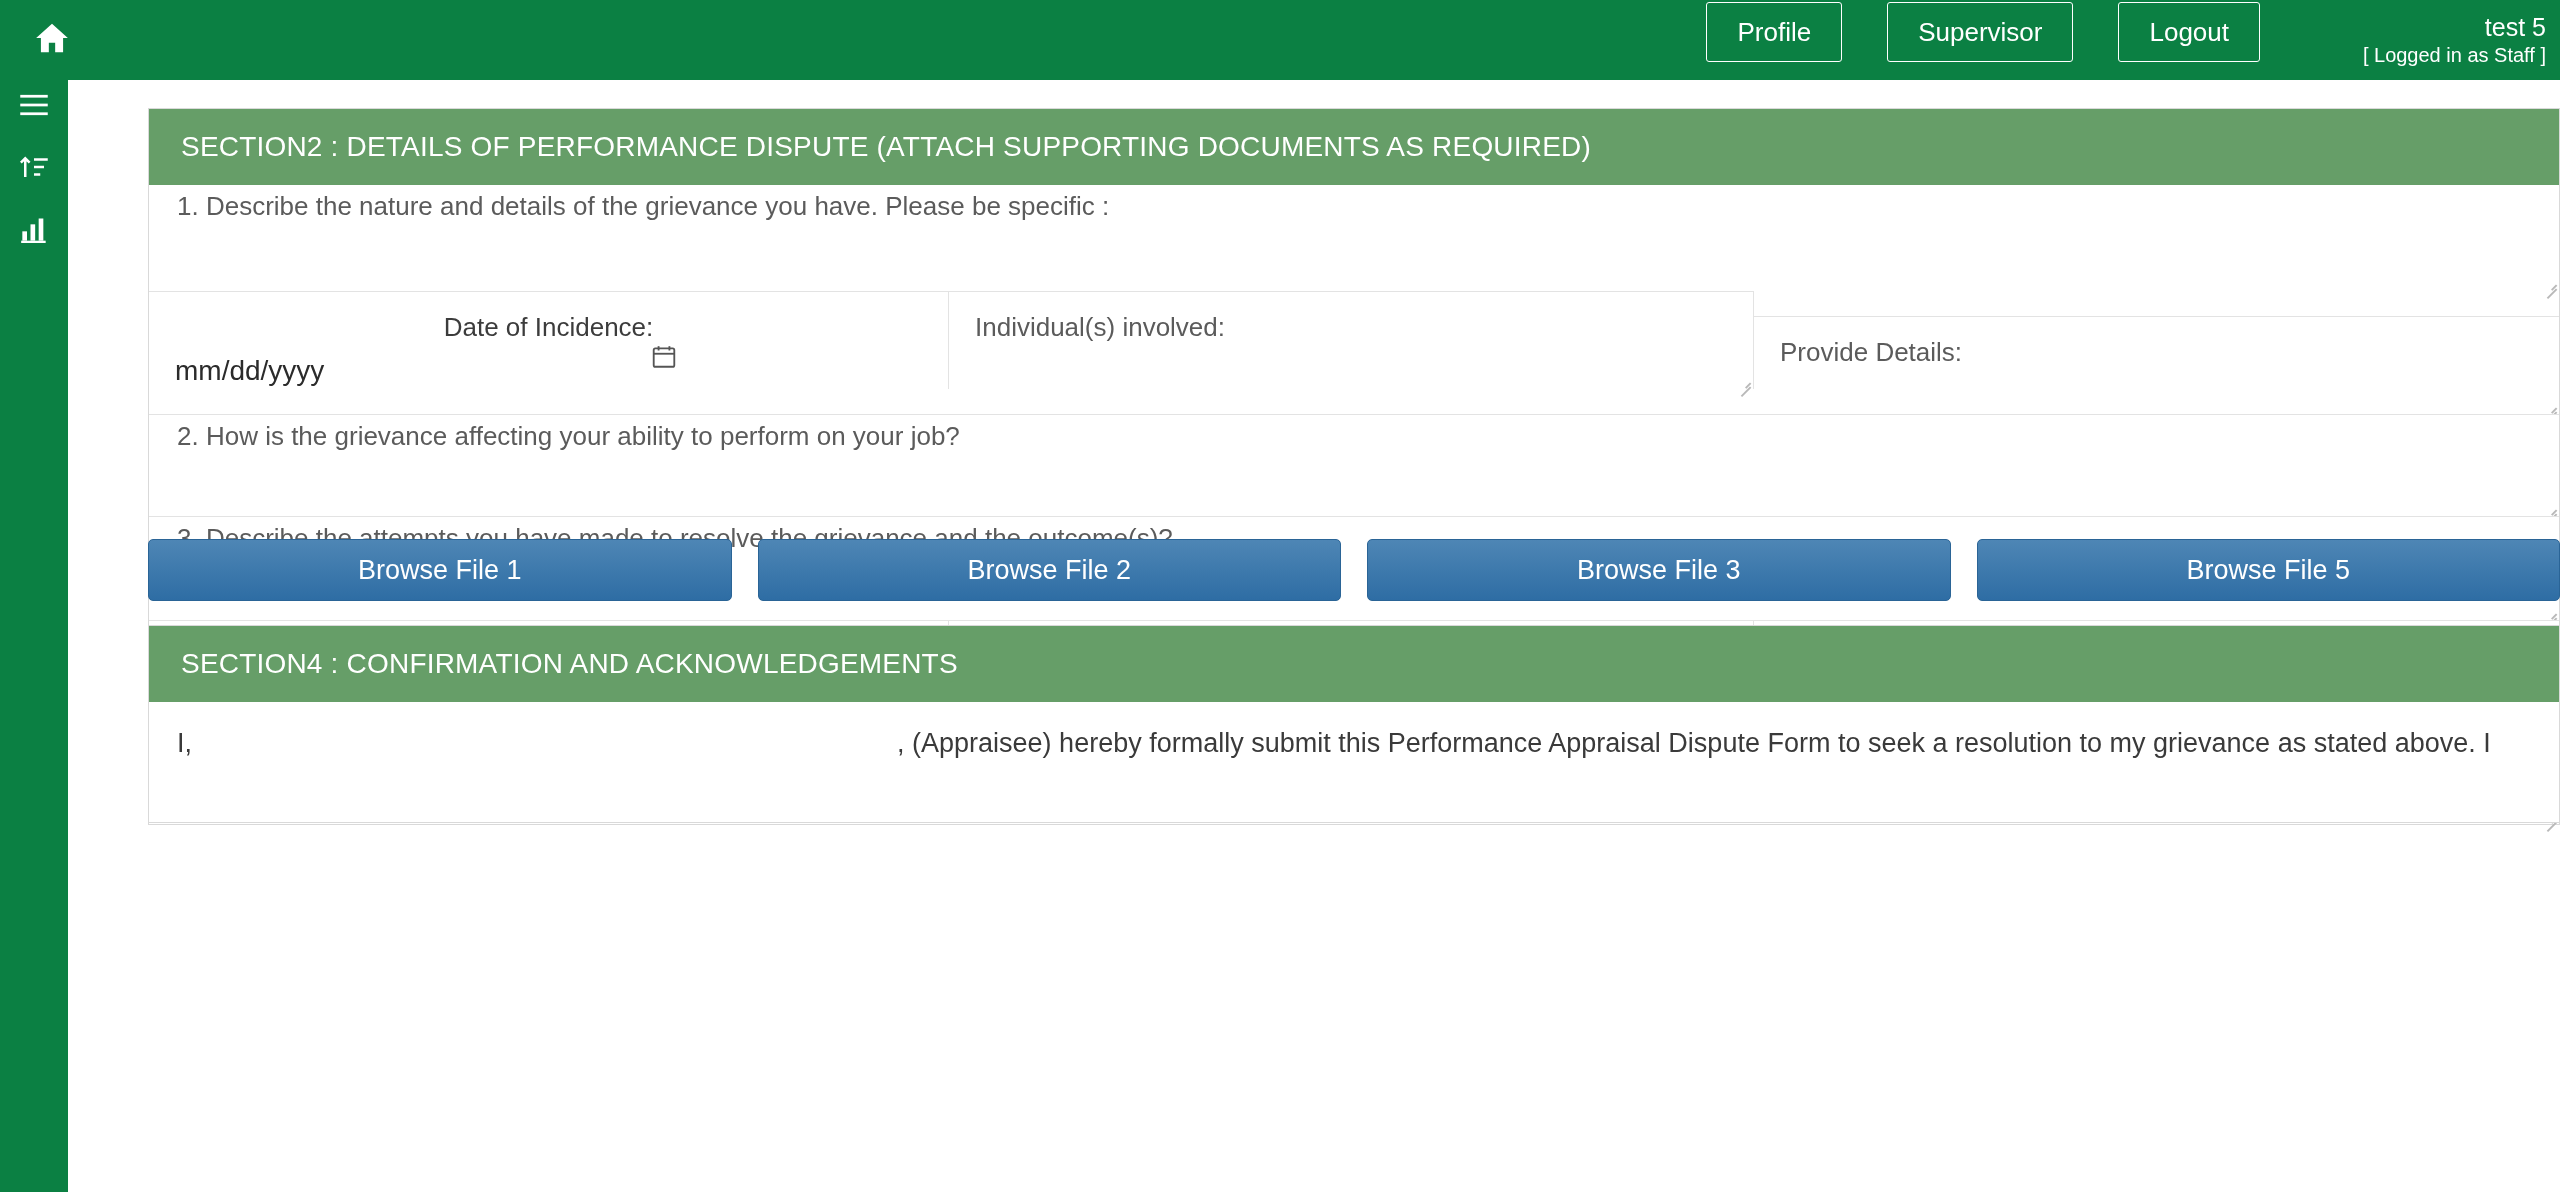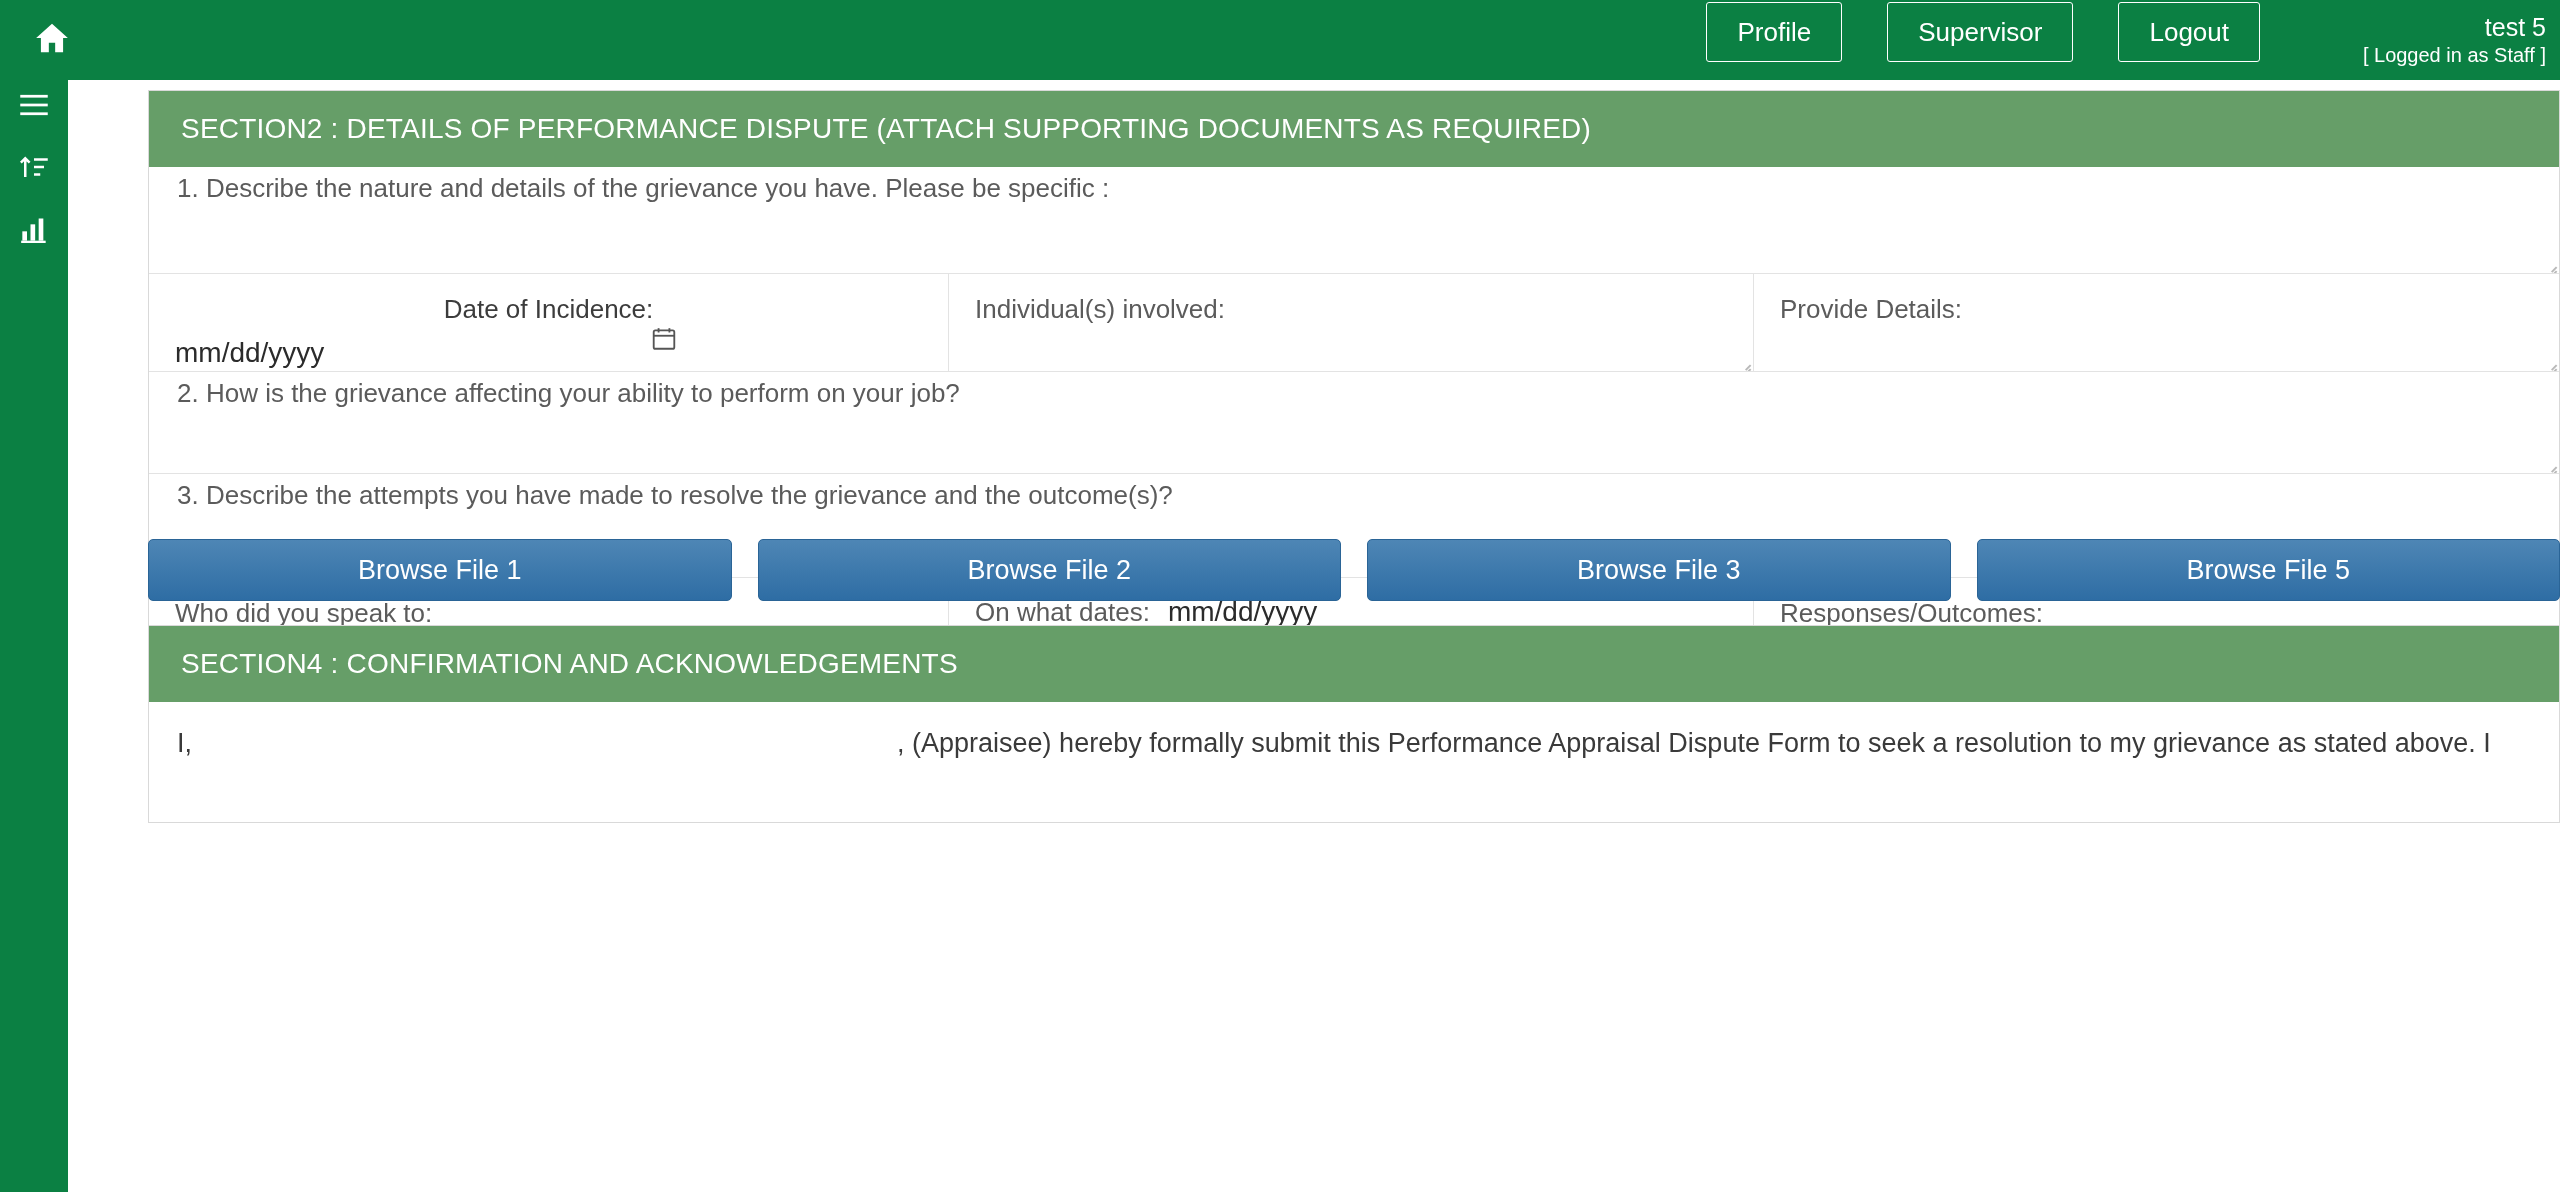--- a/index.html
+++ b/index.html
@@ -223,21 +223,21 @@
       <rect x="2" y="14" width="4" height="8"></rect>
         <rect x="9" y="8" width="4" height="14"></rect>
         <rect x="16" y="3" width="4" height="19"></rect>
       <rect x="1" y="22" width="21" height="2"></rect>
     </svg>
   </div>
 </div>
 
 <div class="content">
 
-  <div class="panel" style="top: 10px;">
+  <div class="panel" style="top: 28px;">
     <div class="section-header">SECTION2 : DETAILS OF PERFORMANCE DISPUTE (ATTACH SUPPORTING DOCUMENTS AS REQUIRED)</div>
 
     <div class="row">
       <div class="cell" style="width:2410px;height:106px;border-top:none;">
         <div class="qtext">1. Describe the nature and details of the grievance you have. Please be specific :</div>
         <span class="resize-handle"></span>
       </div>
     </div>
 
     <div class="row">
@@ -250,21 +250,21 @@
             <line x1="2.5" y1="9" x2="21.5" y2="9"></line>
             <line x1="7" y1="2" x2="7" y2="6"></line>
               <line x1="17" y1="2" x2="17" y2="6"></line>
           </svg>
         </span>
       </div>
       <div class="cell" style="width:805px;height:98px;">
         <div class="label-sm">Individual(s) involved:</div>
         <span class="resize-handle"></span>
       </div>
-      <div class="cell" style="width:805px;height:98px;border-right:none;">
+      <div class="cell" style="width:805px;height:98px;border-right:none;margin-top:25px;">
         <div class="label-sm">Provide Details:</div>
         <span class="resize-handle"></span>
       </div>
     </div>
 
     <div class="row">
       <div class="cell" style="width:2410px;height:102px;">
         <div class="qtext">2. How is the grievance affecting your ability to perform on your job?</div>
         <span class="resize-handle"></span>
       </div>

